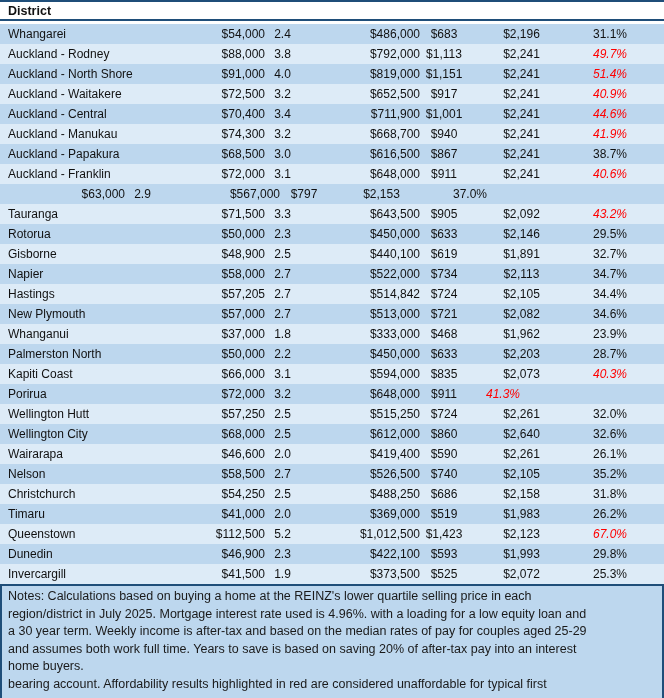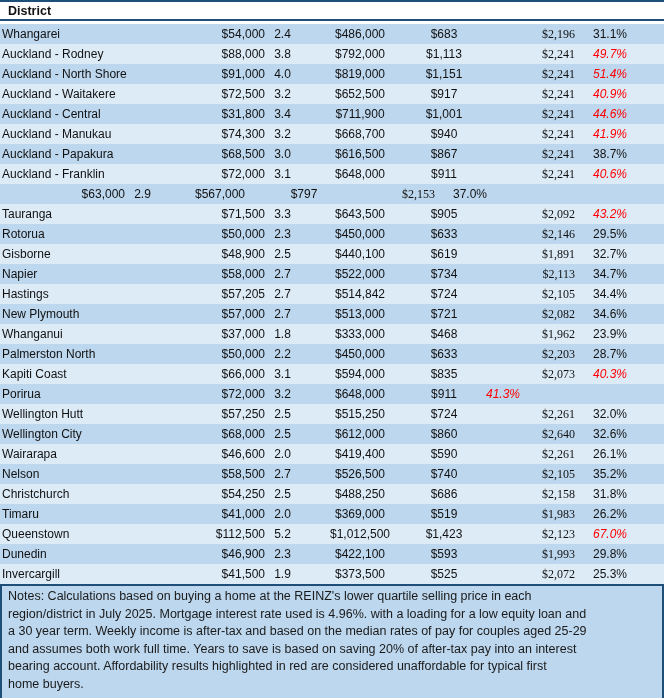--- a/index.html
+++ b/index.html
@@ -36,26 +36,26 @@
   .row{
     display:flex;
     height:20px;
     line-height:20px;
     font-size:12px;
     white-space:nowrap;
   }
   .row:nth-child(odd){background:var(--row-dark);}
   .row:nth-child(even){background:var(--row-light);}
   .cell{overflow:hidden;}
-  .c0{width:140px;text-align:left;padding-left:2px;}
+  .c0{width:140px;text-align:left;padding-left:8px;}
   .c1{width:125px;text-align:right;}
   .c2{width:35px;text-align:center;}
-  .c3{width:120px;text-align:center;}
+  .c3{width:120px;text-align:right;}
   .c4{width:48px;text-align:center;}
-  .c5{width:107px;text-align:right;font-family:Liberation Serif, serif;}
+  .c5{width:107px;text-align:center;}
   .c6{width:70px;text-align:center;}
   .c7{width:19px;}
   .red{color:var(--red);font-style:italic;}
   .notes{
     height:140px;
     background:var(--row-dark);
     border:2px solid var(--navy);
     padding:2px 8px 0 6px;
     font-size:12.5px;
     line-height:17.5px;
@@ -109,21 +109,21 @@
         <div class="cell c1">$72,500</div>
         <div class="cell c2">3.2</div>
         <div class="cell c3">$652,500</div>
         <div class="cell c4">$917</div>
         <div class="cell c5">$2,241</div>
         <div class="cell c6 red">40.9%</div>
         <div class="cell c7"></div>
       </div>
       <div class="row">
         <div class="cell c0">Auckland - Central</div>
-        <div class="cell c1">$31,800</div>
+        <div class="cell c1">$70,400</div>
         <div class="cell c2">3.4</div>
         <div class="cell c3">$711,900</div>
         <div class="cell c4">$1,001</div>
         <div class="cell c5">$2,241</div>
         <div class="cell c6 red">44.6%</div>
         <div class="cell c7"></div>
       </div>
       <div class="row">
         <div class="cell c0">Auckland - Manukau</div>
         <div class="cell c1">$74,300</div>
@@ -352,17 +352,17 @@
         <div class="cell c6">25.3%</div>
         <div class="cell c7"></div>
       </div>
     </div>
 
   <div class="notes">
     <span>Notes: Calculations based on buying a home at the REINZ's lower quartile selling price in each</span>
     <span>region/district in July 2025. Mortgage interest rate used is 4.96%. with a loading for a low equity loan and</span>
     <span>a 30 year term. Weekly income is after-tax and based on the median rates of pay for couples aged 25-29</span>
     <span>and assumes both work full time. Years to save is based on saving 20% of after-tax pay into an interest</span>
+    <span>home buyers.</span>
     <span>bearing account. Affordability results highlighted in red are considered unaffordable for typical first</span>
-    <span>home buyers.</span>
   </div>
 
 </div>
 
 </body></html>

